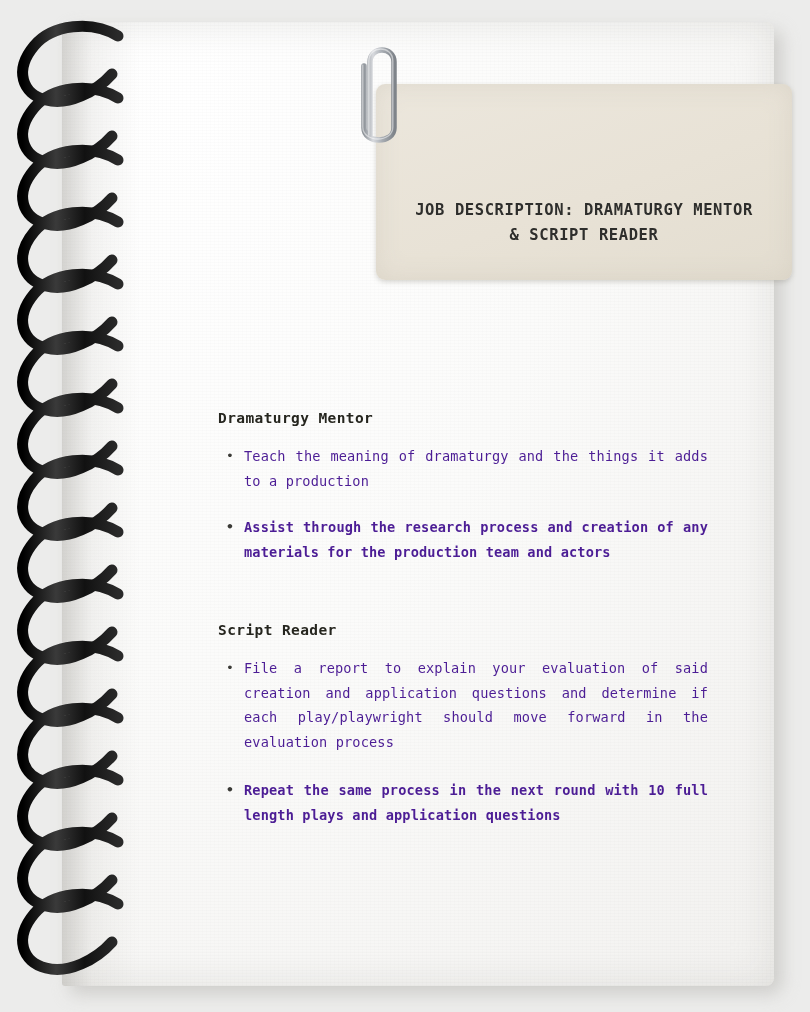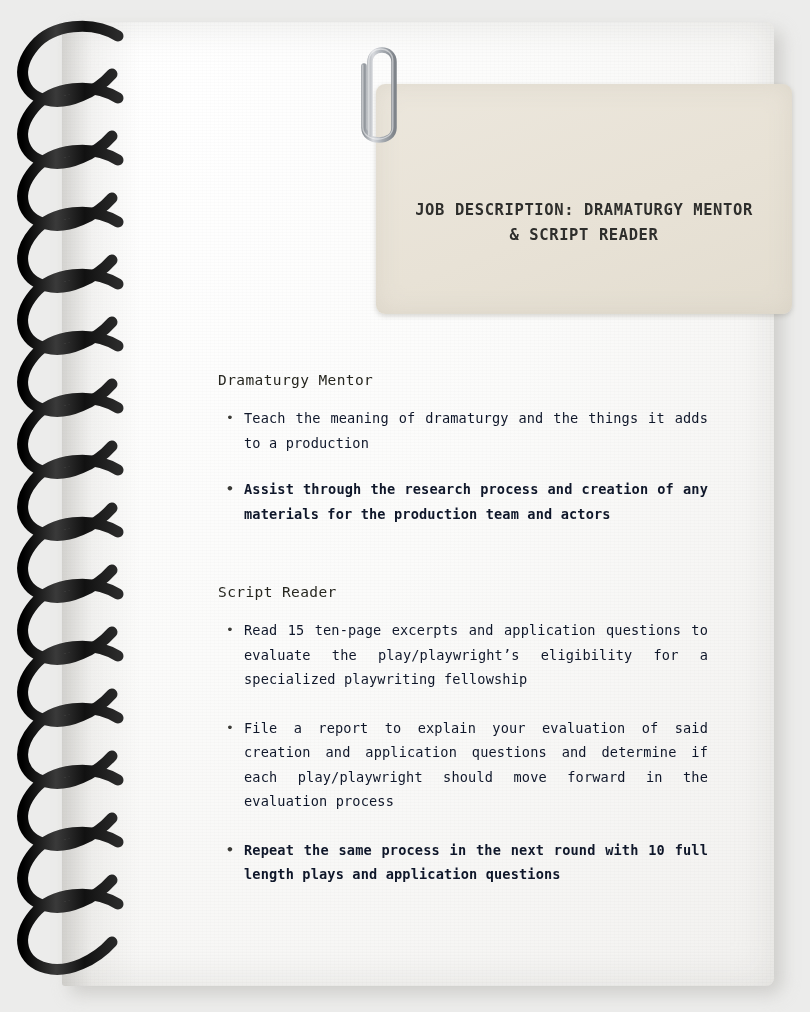--- a/index.html
+++ b/index.html
@@ -83,21 +83,21 @@
     width: 62px;
     height: 122px;
   }
 
   
   .title-card {
     position: absolute;
     left: 314px;
     top: 62px;
     width: 416px;
-    height: 230px;
+    height: 196px;
     background: linear-gradient(160deg, #ece7dd 0%, #e8e2d6 55%, #e3ddd0 100%);
     border-radius: 9px;
     box-shadow: 0 2px 5px rgba(120,115,105,.28), inset 0 0 24px rgba(205,198,184,.45);
   }
   .title-card .title-text {
     position: absolute;
     left: 0; right: 0;
     top: 114px;
     text-align: center;
     font-size: 15.5px;
@@ -114,40 +114,41 @@
     position: absolute;
     left: 156px;
     top: 350px;
     width: 490px;
     color: #2b2b29;
   }
   .section { margin-bottom: 6px; }
   .section + .section { margin-top: 58px; }
   .sec-head {
     font-size: 14.5px;
-    font-weight: 400;
+    font-weight: 700;
     letter-spacing: .4px;
     color: #26261f;
     margin-bottom: 18px;
+    margin-top: 38px;
   }
   ul.bullets {
     list-style: none;
     margin: 0;
     padding: 0;
   }
   ul.bullets li {
     position: relative;
     padding-left: 26px;
     margin-bottom: 22px;
     font-size: 13.6px;
     line-height: 24.5px;
     letter-spacing: .15px;
     text-align: justify;
     text-justify: inter-word;
-    color: #0f172a;
+    color: #4c1d95;
   }
   ul.bullets li:last-child { margin-bottom: 0; font-weight: bold; }
   ul.bullets li::before {
     content: "•";
     position: absolute;
     left: 8px;
     top: 0;
     font-size: 13px;
     color: #3a3a36;
   }
@@ -174,21 +175,20 @@
       <div class="sec-head">Dramaturgy Mentor</div>
       <ul class="bullets">
         <li>Teach the meaning of dramaturgy and the things it adds to a production</li>
         <li>Assist through the research process and creation of any materials for the production team and actors</li>
       </ul>
     </div>
 
     <div class="section sec-script">
       <div class="sec-head">Script Reader</div>
       <ul class="bullets">
-        <li>Read 15 ten-page excerpts and application questions to evaluate the play/playwright’s eligibility for a specialized playwriting fellowship</li>
         <li>File a report to explain your evaluation of said creation and application questions and determine if each play/playwright should move forward in the evaluation process</li>
         <li>Repeat the same process in the next round with 10 full length plays and application questions</li>
       </ul>
     </div>
 
   </div>
 </div>
 
 <svg class="spiral" viewBox="0 0 150 1012" aria-hidden="true">
   <defs>

